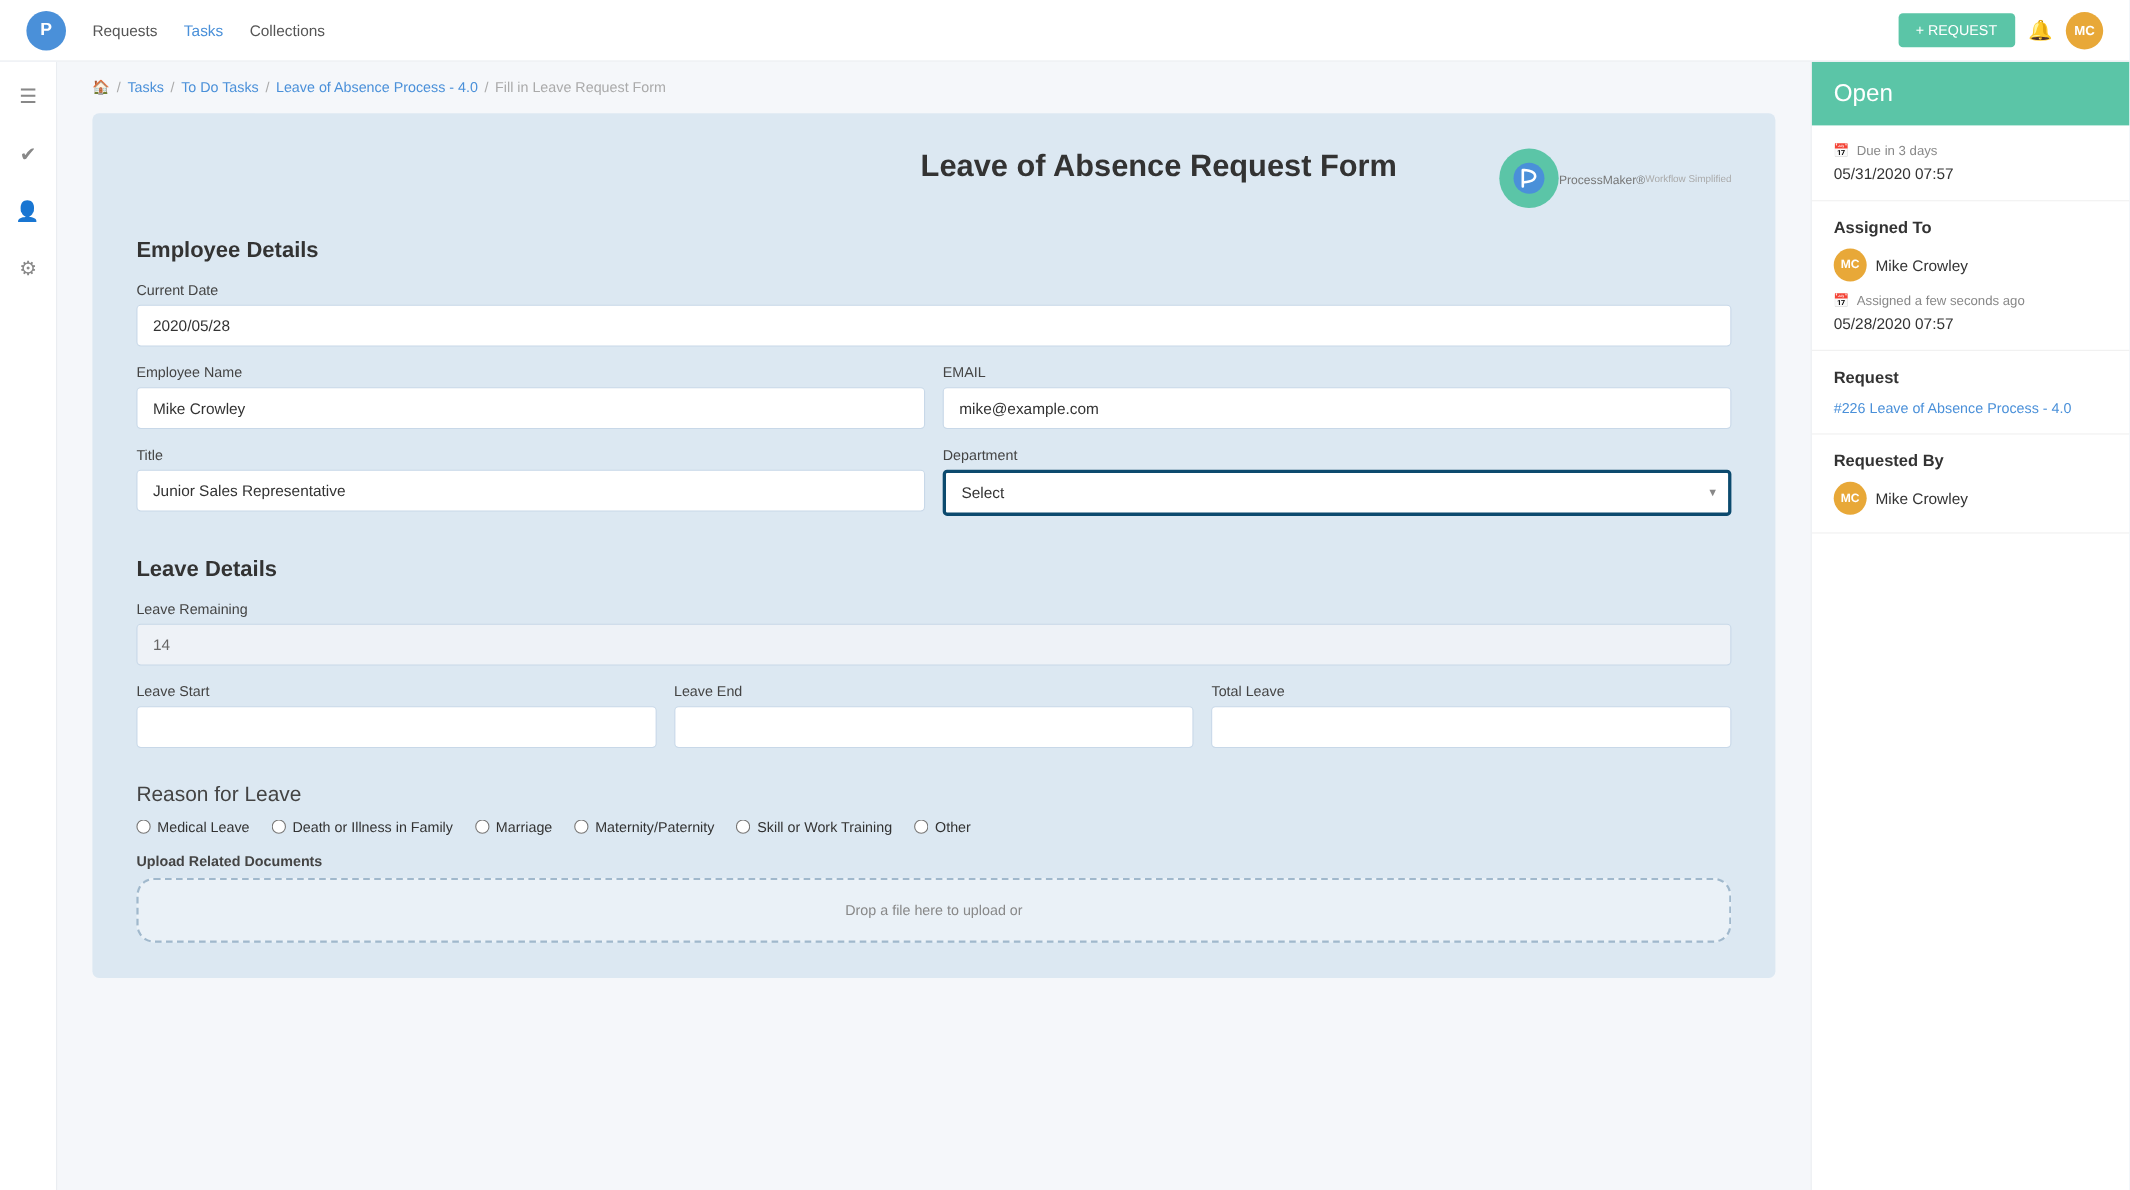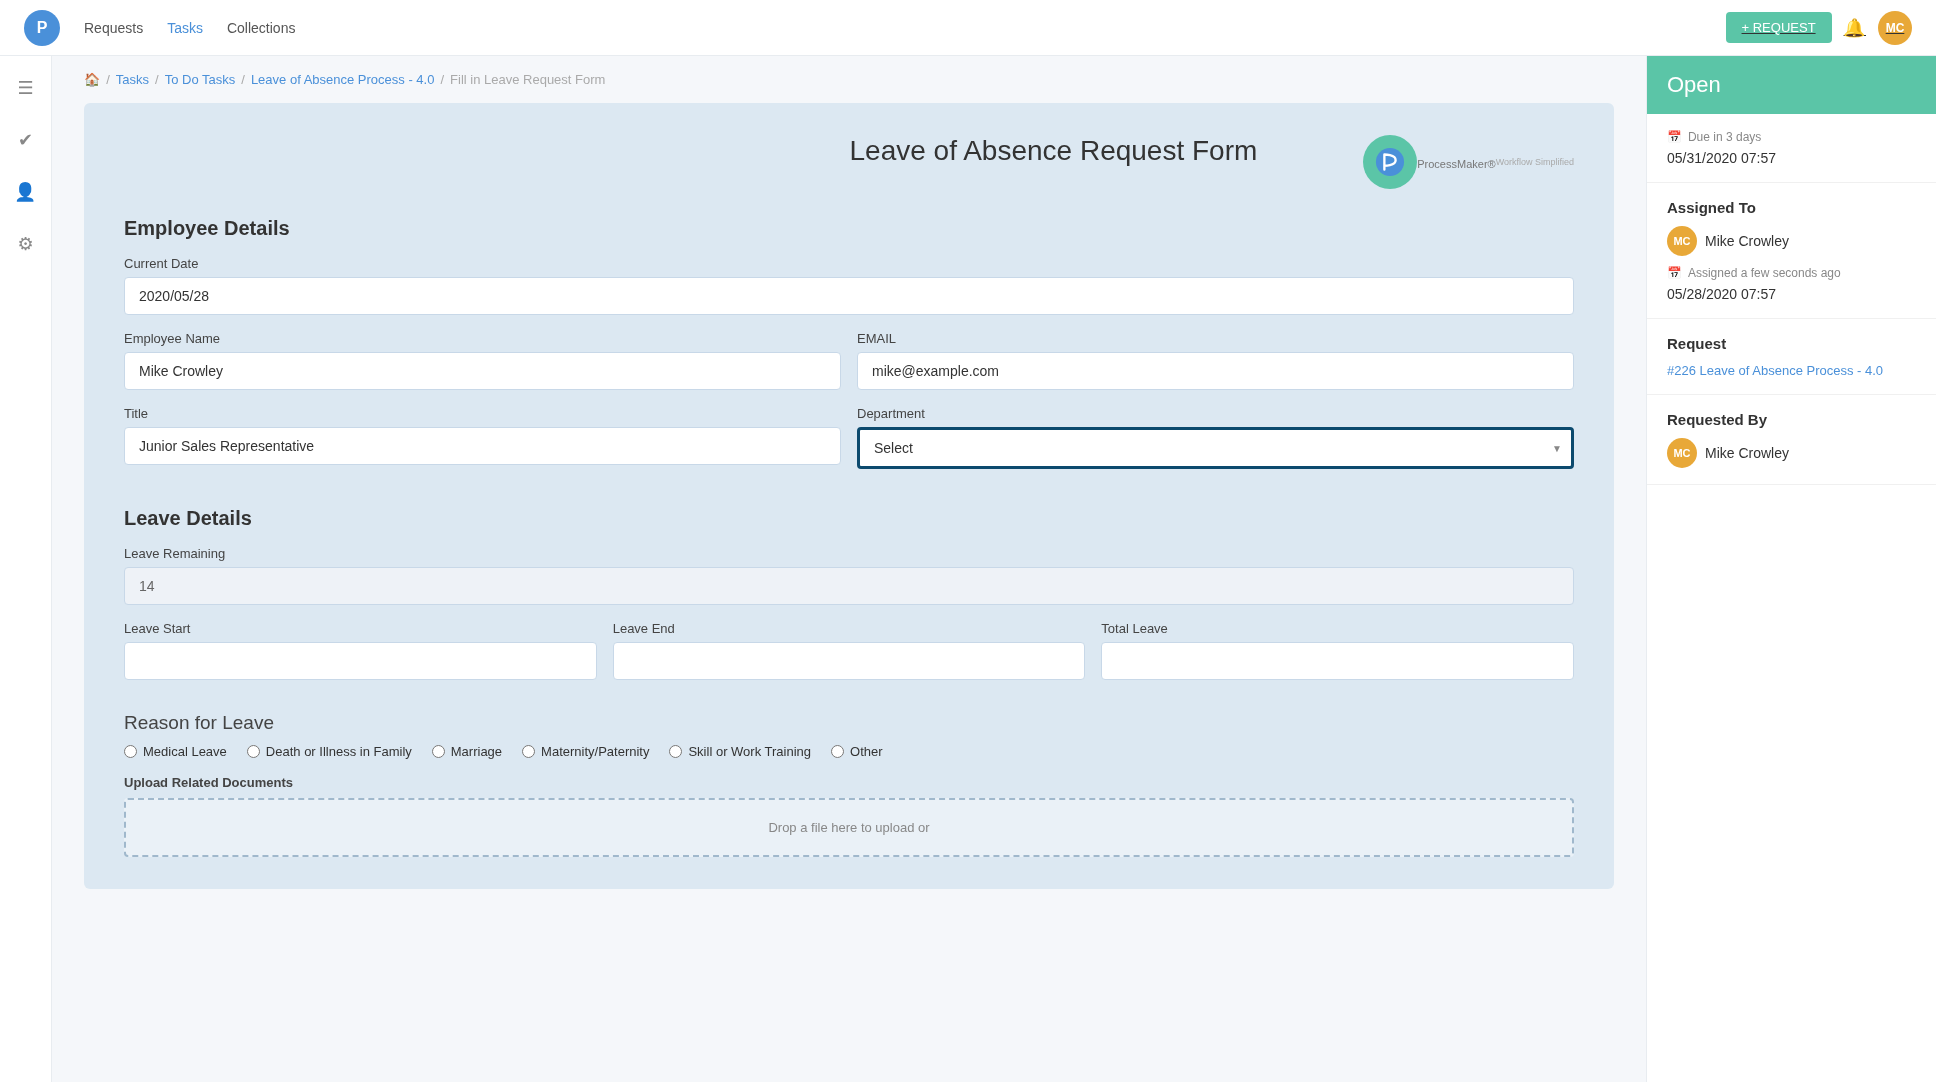--- a/index.html
+++ b/index.html
@@ -21,21 +21,21 @@
       background: #4a90d9;
       border-radius: 50%;
       display: flex; align-items: center; justify-content: center;
       color: #fff; font-weight: bold; font-size: 16px;
       margin-right: 24px;
       flex-shrink: 0;
     }
     .nav-links { display: flex; gap: 24px; flex: 1; }
     .nav-link { color: #555; text-decoration: none; font-size: 14px; cursor: pointer; }
     .nav-link.active { color: #4a90d9; font-weight: 500; }
-    .top-nav-right { display: flex; align-items: center; gap: 12px; text-decoration: underline; }
+    .top-nav-right { display: flex; align-items: center; gap: 12px; }
     .btn-request {
       background: #5bc5a7;
       color: #fff;
       border: none;
       padding: 8px 16px;
       border-radius: 4px;
       cursor: pointer;
       font-size: 13px;
       display: flex; align-items: center; gap: 4px;
     }
@@ -94,21 +94,21 @@
       padding: 32px 40px;
     }
     .form-header {
       display: flex;
       justify-content: space-between;
       align-items: flex-start;
       margin-bottom: 28px;
     }
     .form-title {
       font-size: 28px;
-      font-weight: 400;
+      font-weight: 700;
       color: #333;
       text-align: center;
       flex: 1;
     }
     .pm-logo {
       display: flex; flex-direction: row; align-items: center;
       flex-shrink: 0;
     }
     .pm-logo-circle {
       width: 54px; height: 54px;
@@ -174,21 +174,21 @@
     
     .reason-title { font-size: 19px; font-weight: 400; color: #444; margin-bottom: 10px; }
     .radio-group { display: flex; flex-wrap: wrap; gap: 12px 20px; align-items: center; }
     .radio-item { display: flex; align-items: center; gap: 6px; cursor: pointer; font-size: 13px; }
     .radio-item input[type="radio"] { cursor: pointer; accent-color: #4a90d9; }
 
     
     .upload-title { font-size: 13px; font-weight: 600; color: #444; margin: 16px 0 8px; }
     .upload-area {
       border: 2px dashed #a0b8cc;
-      border-radius: 4px;
+      border-radius: 16px;
       padding: 20px;
       text-align: center;
       color: #888;
       font-size: 13px;
       background: rgba(255,255,255,0.4);
     }
 
     
     .right-panel {
       width: 290px;

